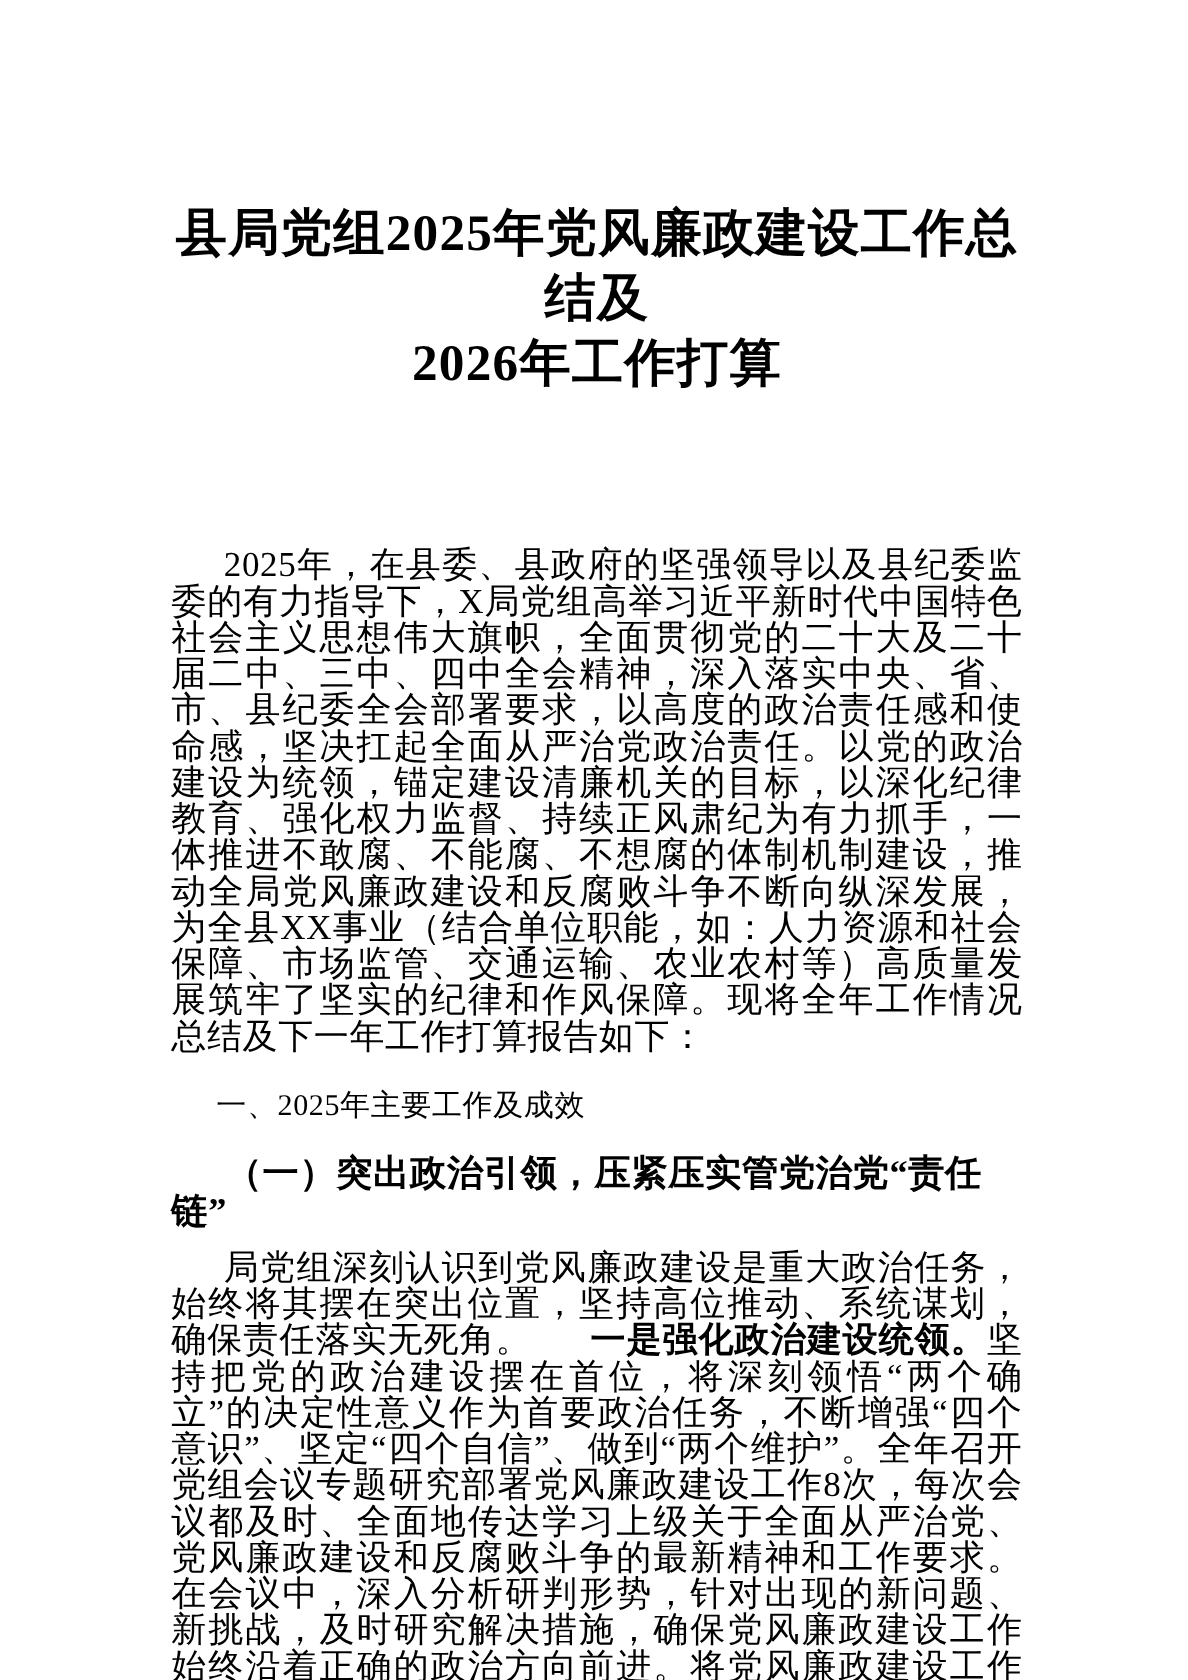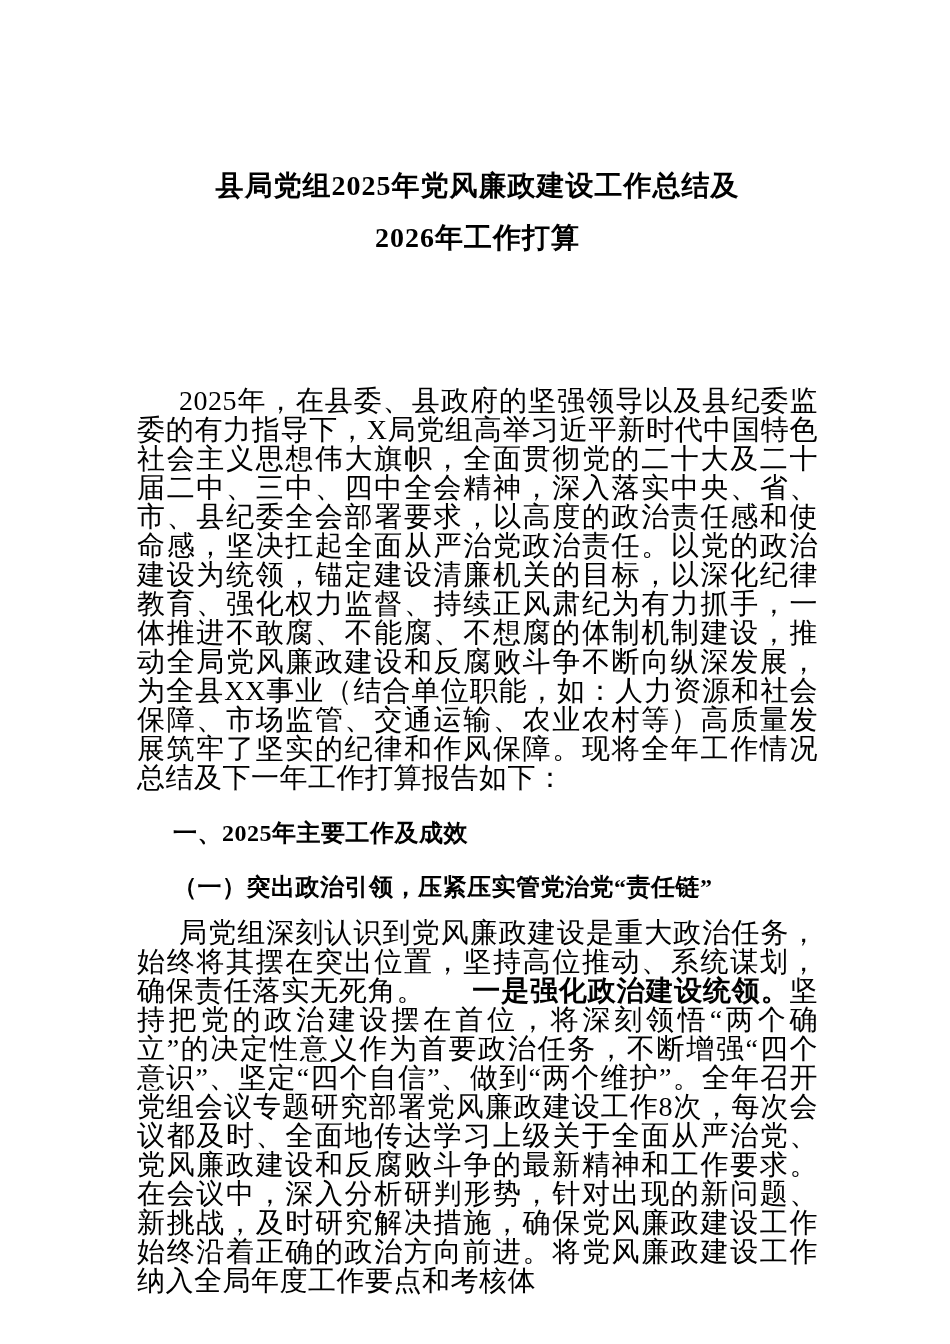--- a/index.html
+++ b/index.html
@@ -15,48 +15,48 @@
     margin: 0 auto;
     background: #ffffff;
     padding: 160px 132px 40px 137px;
     font-family: "Liberation Serif", "DejaVu Serif", serif;
     color: #000000;
     overflow: hidden;
   }
   .doc-title {
     margin: 0 0 122px 0;
     text-align: center;
-    font-size: 28px;
+    font-size: 41px;
     font-weight: bold;
     line-height: 52px;
     letter-spacing: 1px;
   }
   .title-line {
     display: block;
   }
   .para {
     margin: 0;
     font-size: 28px;
     line-height: 29px;
     text-align: justify;
     text-indent: 1.5em;
     letter-spacing: 0.5px;
     word-break: break-all;
   }
   .heading-1 {
     margin: 26px 0 24px 0;
     font-size: 24px;
-    font-weight: bold;
+    font-weight: normal;
     line-height: 30px;
     text-indent: 1.5em;
     letter-spacing: 0.5px;
   }
   .heading-2 {
     margin: 0 0 16px 0;
-    font-size: 24px;
+    font-size: 29px;
     font-weight: bold;
     line-height: 30px;
     text-indent: 1.5em;
     letter-spacing: 0.5px;
   }
   .bold-run {
     font-weight: bold;
     margin-left: 47px;
   }
 </style>

